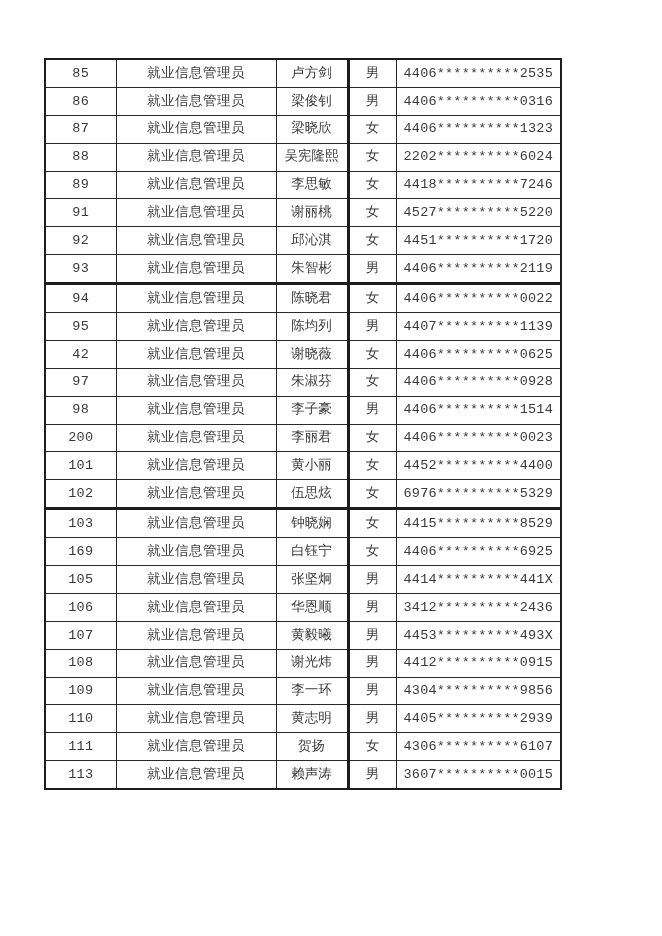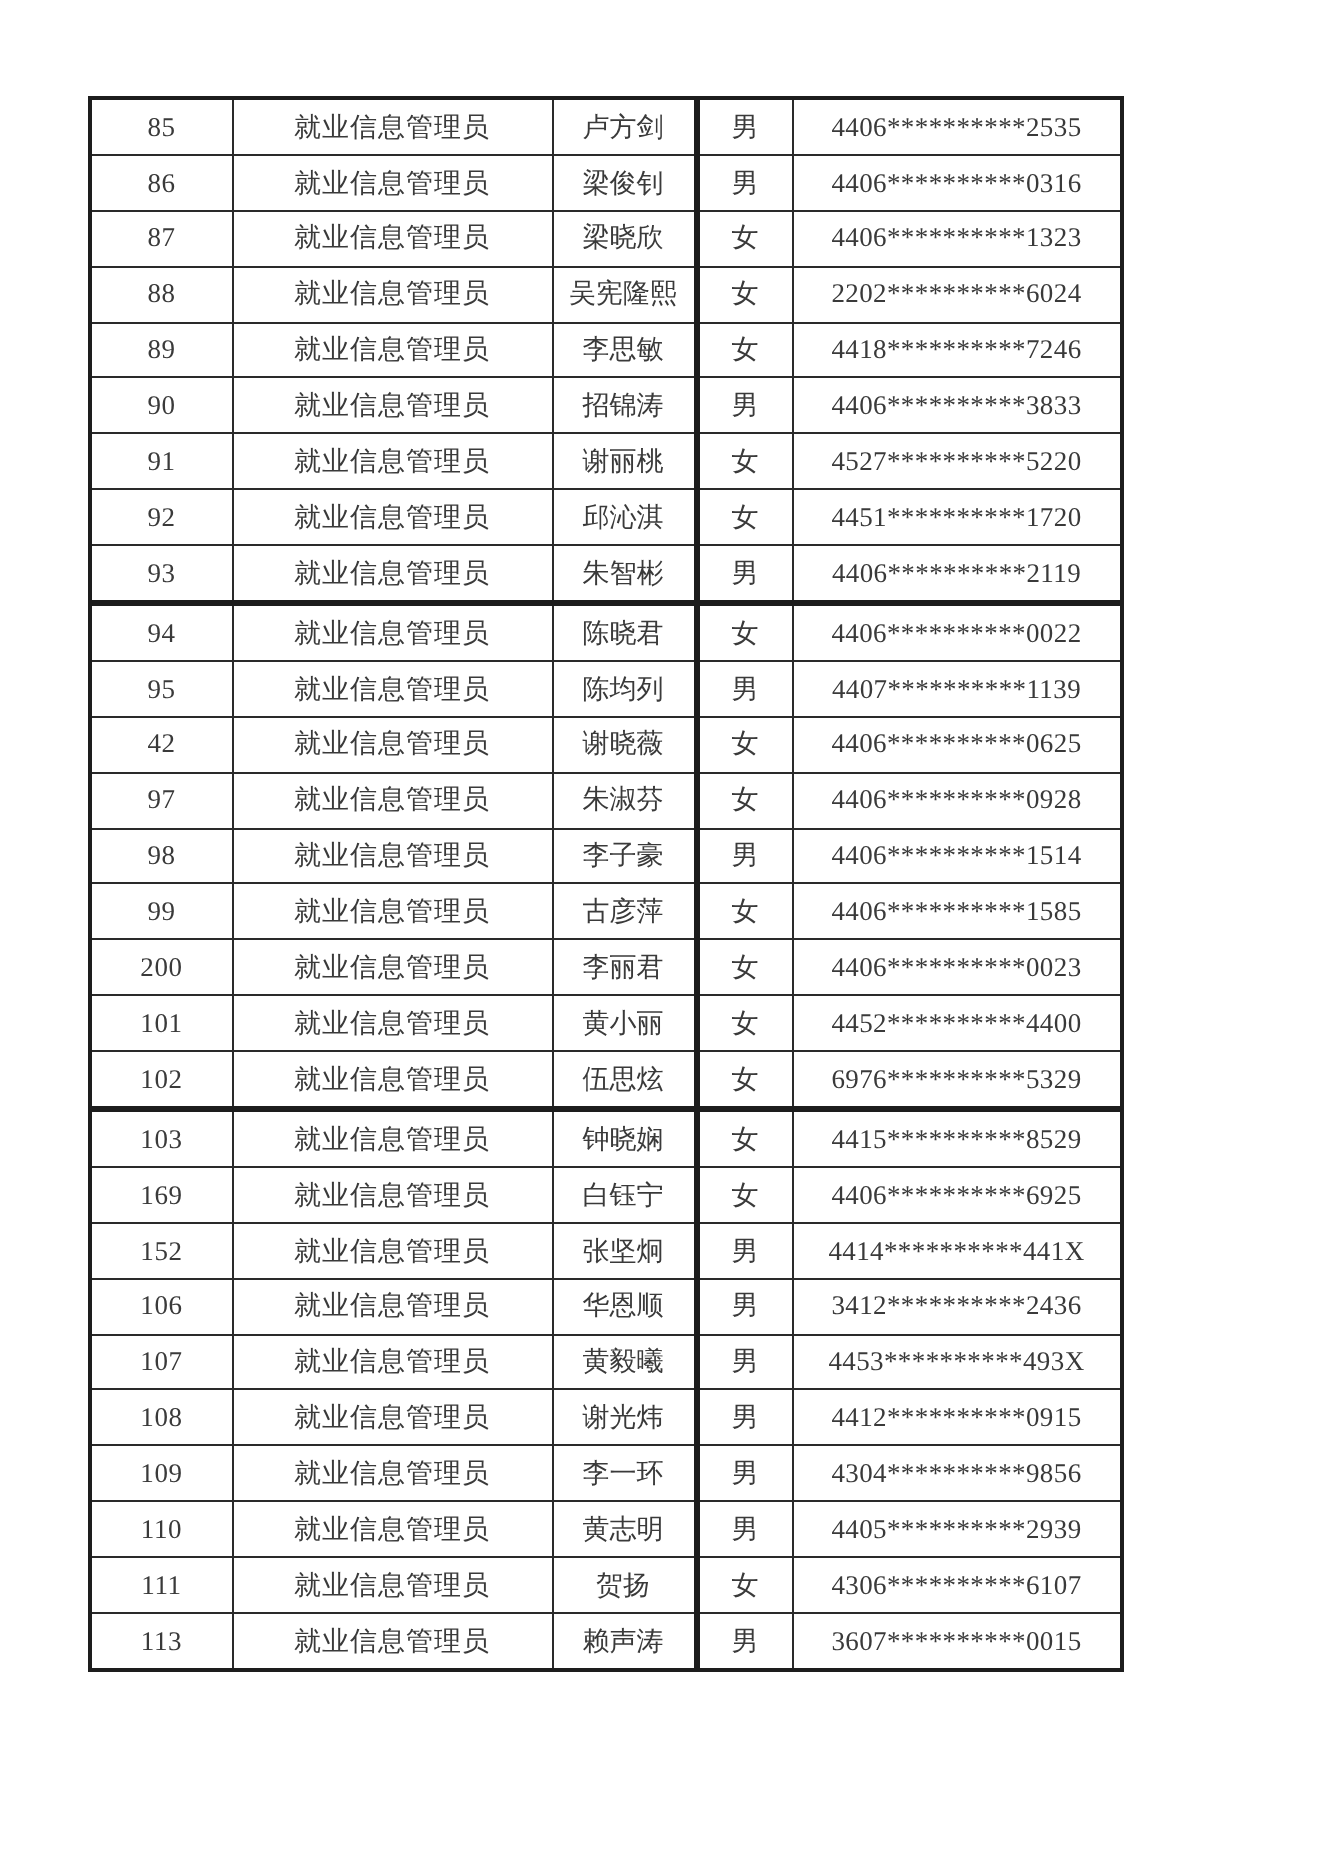--- a/index.html
+++ b/index.html
@@ -9,21 +9,22 @@
   }
   body {
     width: 662px;
     height: 936px;
     position: relative;
     font-family: "Liberation Serif", "DejaVu Serif", serif;
   }
   .table-wrap {
     position: absolute;
     left: 44px;
-    top: 48px;
+    top: 58px;
+    font-family: Liberation Mono, monospace;
   }
   table.roster {
     border-collapse: collapse;
     table-layout: fixed;
     width: 516px;
     border: 2px solid #1d1d1d;
   }
   table.roster td {
     border: 1px solid #2a2a2a;
     height: 26.9px;
@@ -98,27 +99,20 @@
     <td class="idnum">2202**********6024</td>
   </tr>
         <tr>
     <td class="num">89</td>
     <td class="title">就业信息管理员</td>
     <td class="name">李思敏</td>
     <td class="gender">女</td>
     <td class="idnum">4418**********7246</td>
   </tr>
         <tr>
-    <td class="num">90</td>
-    <td class="title">就业信息管理员</td>
-    <td class="name">招锦涛</td>
-    <td class="gender">男</td>
-    <td class="idnum">4406**********3833</td>
-  </tr>
-        <tr>
     <td class="num">91</td>
     <td class="title">就业信息管理员</td>
     <td class="name">谢丽桃</td>
     <td class="gender">女</td>
     <td class="idnum">4527**********5220</td>
   </tr>
         <tr>
     <td class="num">92</td>
     <td class="title">就业信息管理员</td>
     <td class="name">邱沁淇</td>
@@ -161,27 +155,20 @@
     <td class="idnum">4406**********0928</td>
   </tr>
         <tr>
     <td class="num">98</td>
     <td class="title">就业信息管理员</td>
     <td class="name">李子豪</td>
     <td class="gender">男</td>
     <td class="idnum">4406**********1514</td>
   </tr>
         <tr>
-    <td class="num">99</td>
-    <td class="title">就业信息管理员</td>
-    <td class="name">古彦萍</td>
-    <td class="gender">女</td>
-    <td class="idnum">4406**********1585</td>
-  </tr>
-        <tr>
     <td class="num">200</td>
     <td class="title">就业信息管理员</td>
     <td class="name">李丽君</td>
     <td class="gender">女</td>
     <td class="idnum">4406**********0023</td>
   </tr>
         <tr>
     <td class="num">101</td>
     <td class="title">就业信息管理员</td>
     <td class="name">黄小丽</td>
@@ -203,21 +190,21 @@
     <td class="idnum">4415**********8529</td>
   </tr>
         <tr>
     <td class="num">169</td>
     <td class="title">就业信息管理员</td>
     <td class="name">白钰宁</td>
     <td class="gender">女</td>
     <td class="idnum">4406**********6925</td>
   </tr>
         <tr>
-    <td class="num">152</td>
+    <td class="num">105</td>
     <td class="title">就业信息管理员</td>
     <td class="name">张坚炯</td>
     <td class="gender">男</td>
     <td class="idnum">4414**********441X</td>
   </tr>
         <tr>
     <td class="num">106</td>
     <td class="title">就业信息管理员</td>
     <td class="name">华恩顺</td>
     <td class="gender">男</td>

